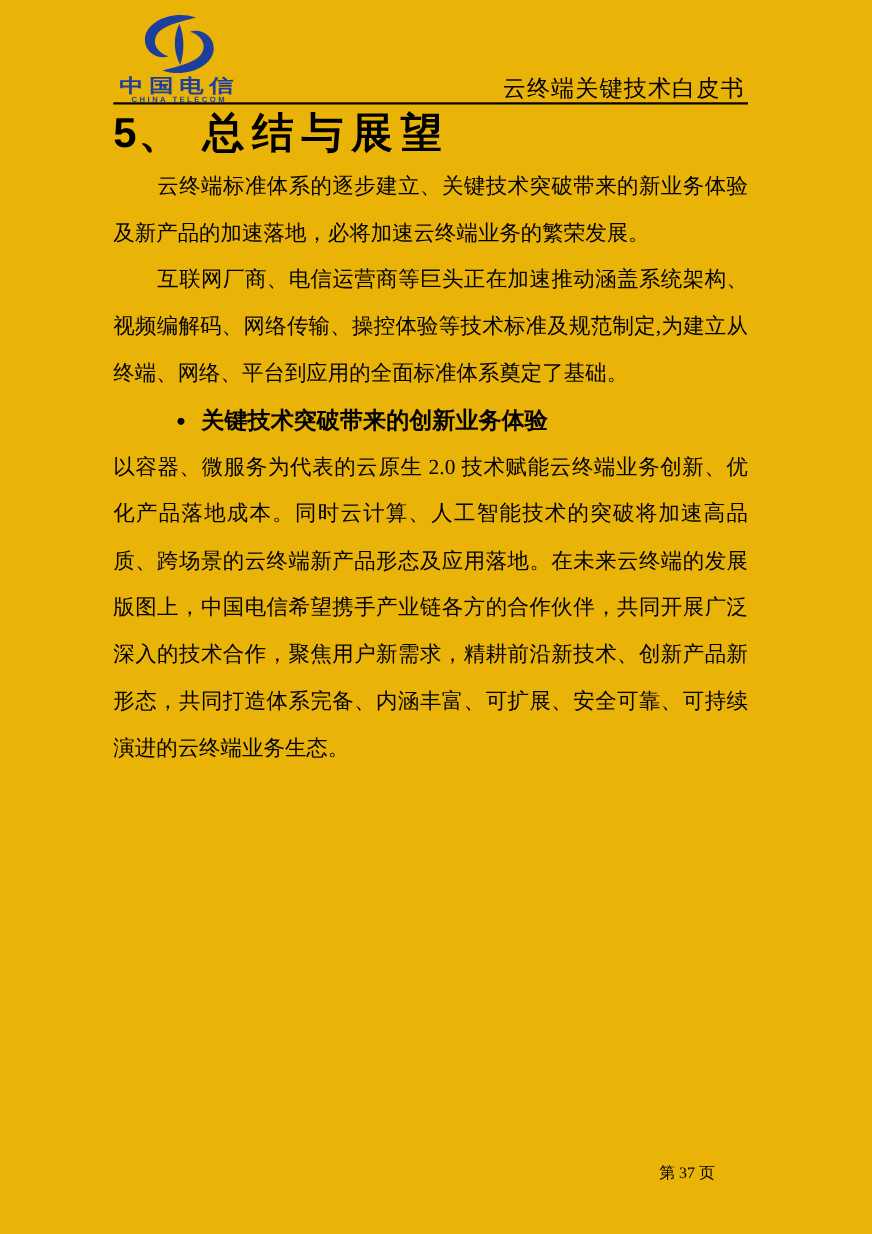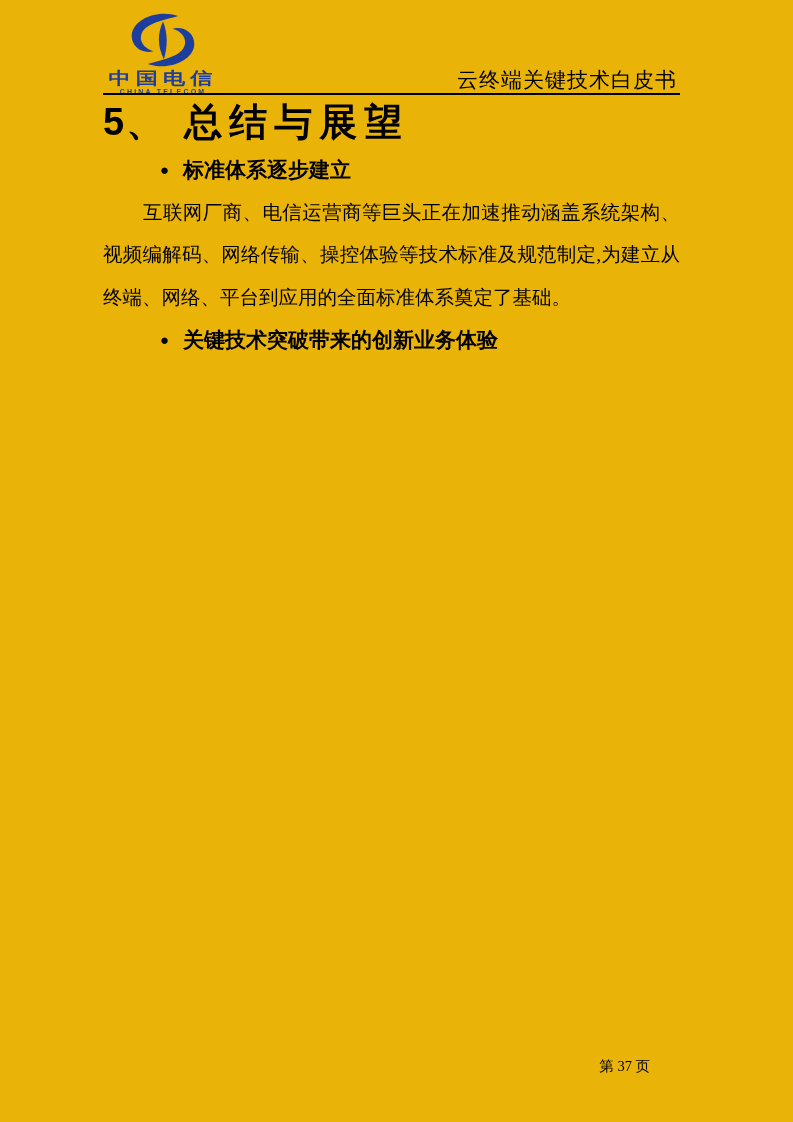--- a/index.html
+++ b/index.html
@@ -127,29 +127,30 @@
       <div class="logo-cn">中国电信</div>
       <div class="logo-en">CHINA TELECOM</div>
     </div>
     <div class="header-doc-title">云终端关键技术白皮书</div>
     <div class="header-rule"></div>
   </header>
 
   <main class="content">
     <h1 class="doc-title"><span class="title-num">5、</span><span>总结与展望</span></h1>
     <div id="sections">
+  <p class="para indent"><span>云终端标准体系的逐步建立、关键技术突破带来的新业务体验及新产品的加速落地，必将加速云终端业务的繁荣发展。</span></p>
 
-  <div class="bullet-item"><span class="bullet-dot">●</span><span>标准体系逐步建立</span></div>
 
   <p class="para indent"><span>互联网厂商、电信运营商等巨头正在加速推动涵盖系统架构、视频编解码、网络传输、操控体验等技术标准及规范制定,为建立从终端、网络、平台到应用的全面标准体系奠定了基础。</span></p>
 
   <div class="bullet-item"><span class="bullet-dot">●</span><span>关键技术突破带来的创新业务体验</span></div>
 
 
 
+  <p class="para"><span>以容器、微服务为代表的云原生 2.0 技术赋能云终端业务创新、优化产品落地成本。同时云计算、人工智能技术的突破将加速高品质、跨场景的云终端新产品形态及应用落地。在未来云终端的发展版图上，中国电信希望携手产业链各方的合作伙伴，共同开展广泛深入的技术合作，聚焦用户新需求，精耕前沿新技术、创新产品新形态，共同打造体系完备、内涵丰富、可扩展、安全可靠、可持续演进的云终端业务生态。</span></p>
 </div>
   </main>
 
   <footer class="page-footer">
     <span>第 37 页</span>
   </footer>
 
 </div>
 
 </body></html>

